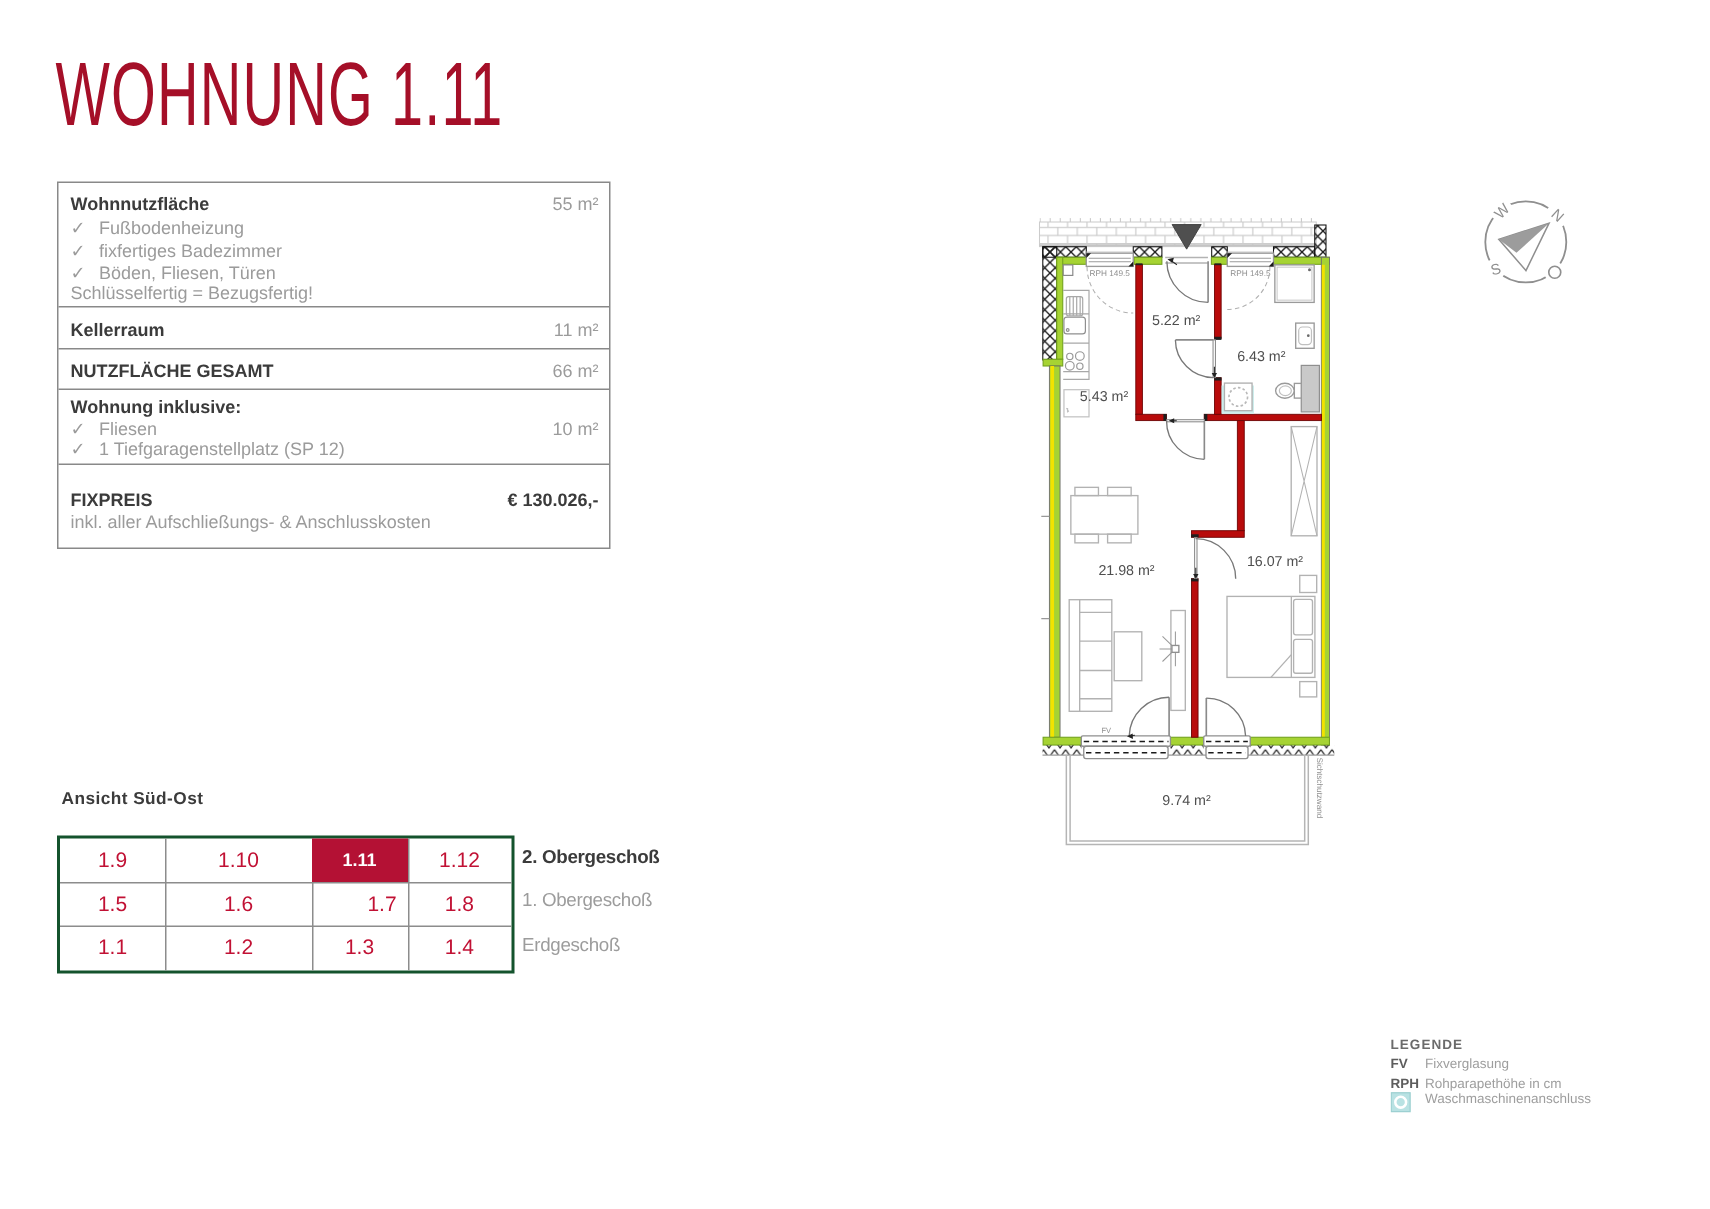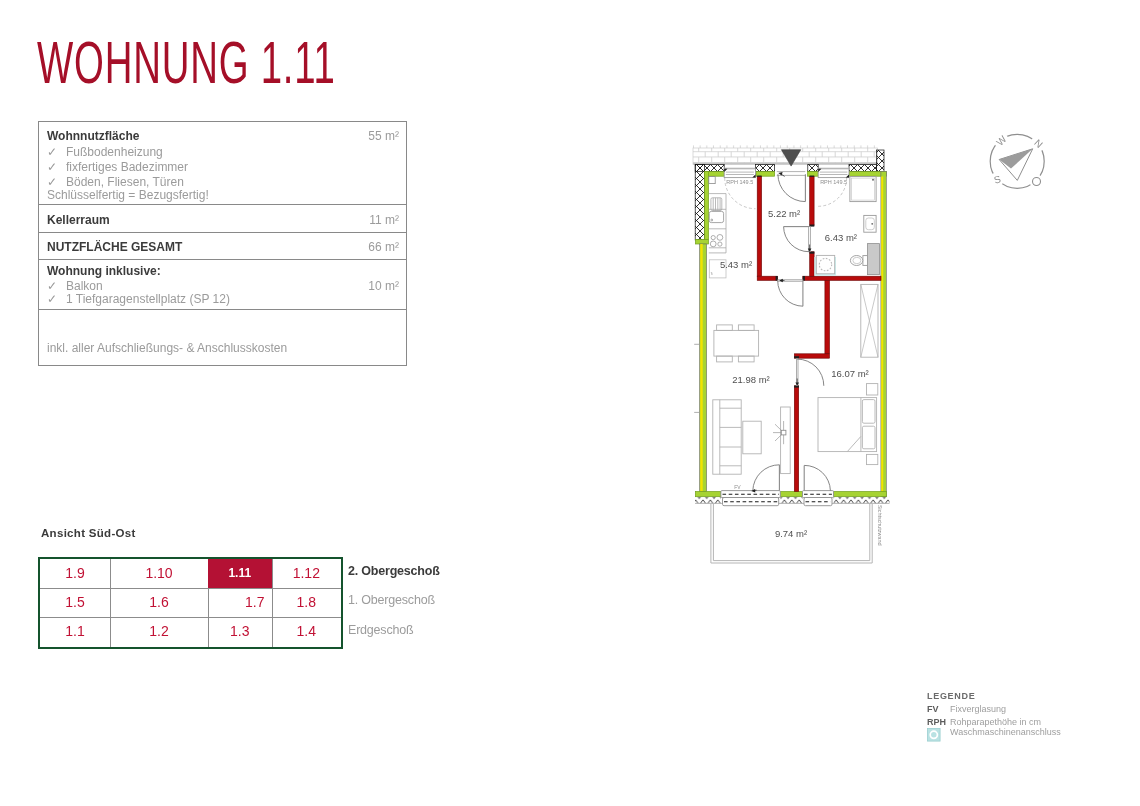--- a/index.html
+++ b/index.html
@@ -34,23 +34,24 @@
   <div class="ln" style="top:22.5px;"><span class="ck">✓</span><span class="it">Fußbodenheizung</span></div>
   <div class="ln" style="top:37.5px;"><span class="ck">✓</span><span class="it">fixfertiges Badezimmer</span></div>
   <div class="ln" style="top:52.5px;"><span class="ck">✓</span><span class="it">Böden, Fliesen, Türen</span></div>
   <div class="ln" style="top:65.5px;">Schlüsselfertig = Bezugsfertig!</div>
   <div class="dv" style="top:82px;"></div>
   <div class="ln" style="top:90.5px;"><span class="dk">Kellerraum</span><span class="rv">11 m²</span></div>
   <div class="dv" style="top:109.6px;"></div>
   <div class="ln" style="top:118px;"><span class="dk">NUTZFLÄCHE GESAMT</span><span class="rv">66 m²</span></div>
   <div class="dv" style="top:136.8px;"></div>
   <div class="ln" style="top:142px;"><span class="dk">Wohnung inklusive:</span></div>
-  <div class="ln" style="top:156.5px;"><span class="ck">✓</span><span class="it">Balkon</span><span class="rv">10 m²</span></div>
+  <div class="ln" style="top:156.5px;"><span class="ck">✓</span><span class="it">Fliesen</span><span class="rv">10 m²</span></div>
   <div class="ln" style="top:170px;"><span class="ck">✓</span><span class="it">1 Tiefgaragenstellplatz (SP 12)</span></div>
   <div class="dv" style="top:187.3px;"></div>
+  <div class="ln" style="top:203.5px;"><span class="dk">FIXPREIS</span><span class="rv dk">€ 130.026,-</span></div>
   <div class="ln" style="top:219px;">inkl. aller Aufschließungs- &amp; Anschlusskosten</div>
 </div>
 
 <div class="ansicht">Ansicht Süd-Ost</div>
 
 <div class="grid">
   <div class="vl" style="left:70px;"></div>
   <div class="vl" style="left:167.7px;"></div>
   <div class="vl" style="left:231.8px;"></div>
   <div class="hl" style="top:29.1px;"></div>

